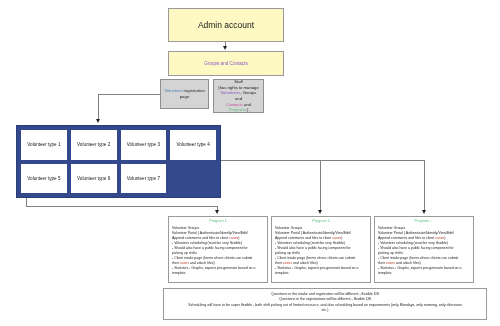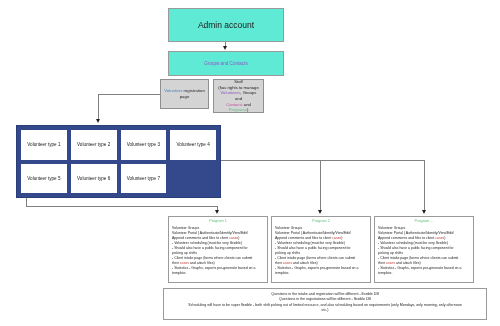--- a/index.html
+++ b/index.html
@@ -17,21 +17,21 @@
   #canvas {
     position: relative;
     width: 500px;
     height: 326px;
   }
 
   .box {
     position: absolute;
     box-sizing: border-box;
     border: 1px solid #9a9a9a;
-    background: #5eead4;
+    background: #fef9c3;
     display: flex;
     align-items: center;
     justify-content: center;
     text-align: center;
   }
 
   
   #admin-account {
     left: 168px;
     top: 8px;

